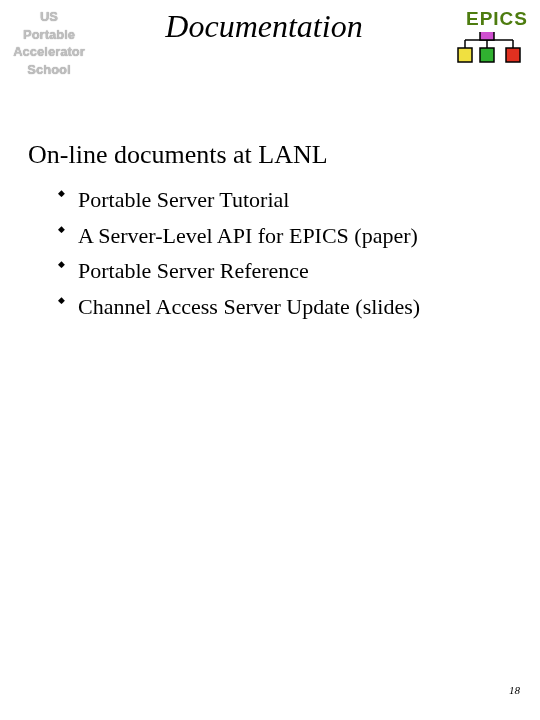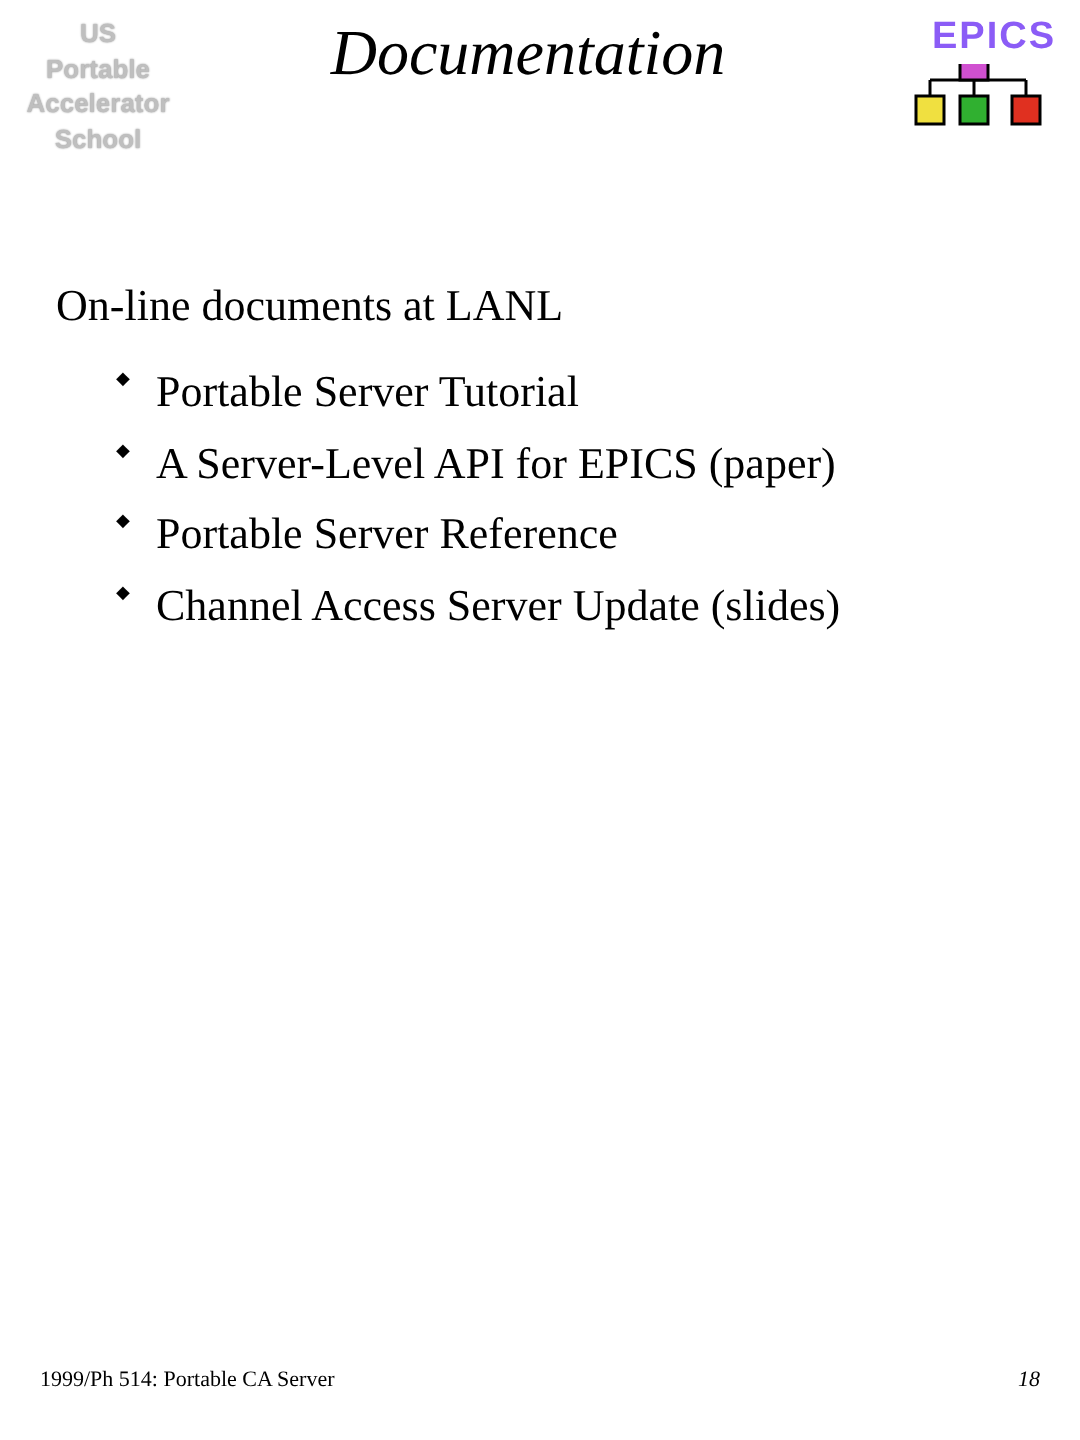--- a/index.html
+++ b/index.html
@@ -44,33 +44,33 @@
     position: absolute;
     top: 8px;
     right: 12px;
     text-align: center;
   }
   .epics-text {
     font-family: Arial, Helvetica, sans-serif;
     font-weight: bold;
     font-size: 19px;
     letter-spacing: 1px;
-    color: #8b5cf6;
+    color: #4d7c0f;
     margin-left: 16px;
   }
   .epics-squares {
     width: 64px;
     height: 32px;
     margin-top: 2px;
   }
   .content {
     padding: 30px 0 0 28px;
   }
   .section-heading {
-    font-size: 22px;
+    font-size: 26px;
     font-family: "Times New Roman", Times, serif;
     margin: 0 0 12px 0;
   }
   ul.bullets {
     list-style: none;
     padding: 0 0 0 30px;
     margin: 0;
   }
   ul.bullets li {
     position: relative;
@@ -129,15 +129,14 @@
   <div class="section-heading">On-line documents at LANL</div>
   <ul class="bullets">
     <li>Portable Server Tutorial</li>
     <li>A Server-Level API for EPICS (paper)</li>
     <li>Portable Server Reference</li>
     <li>Channel Access Server Update (slides)</li>
   </ul>
 </div>
 
 <div class="footer">
-  <span class="footer-left">1999/Ph 514: Portable CA Server</span>
   <span class="footer-right">18</span>
 </div>
 
 </body></html>

